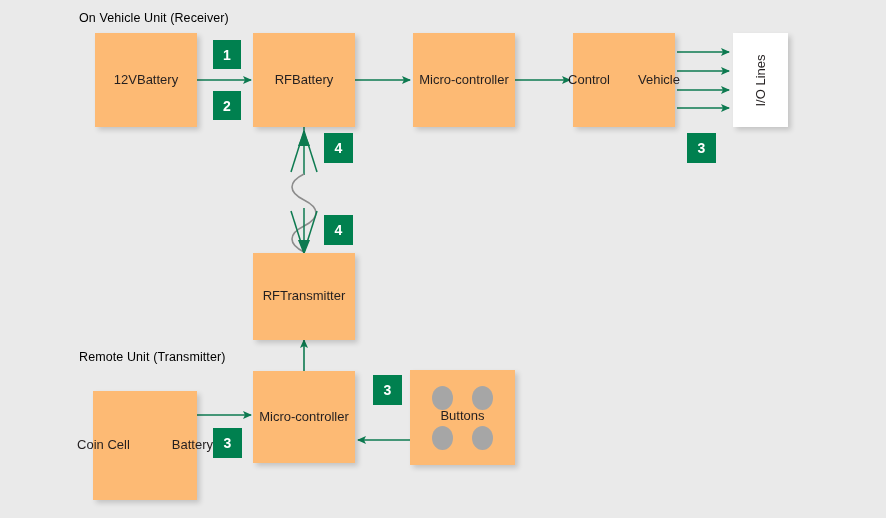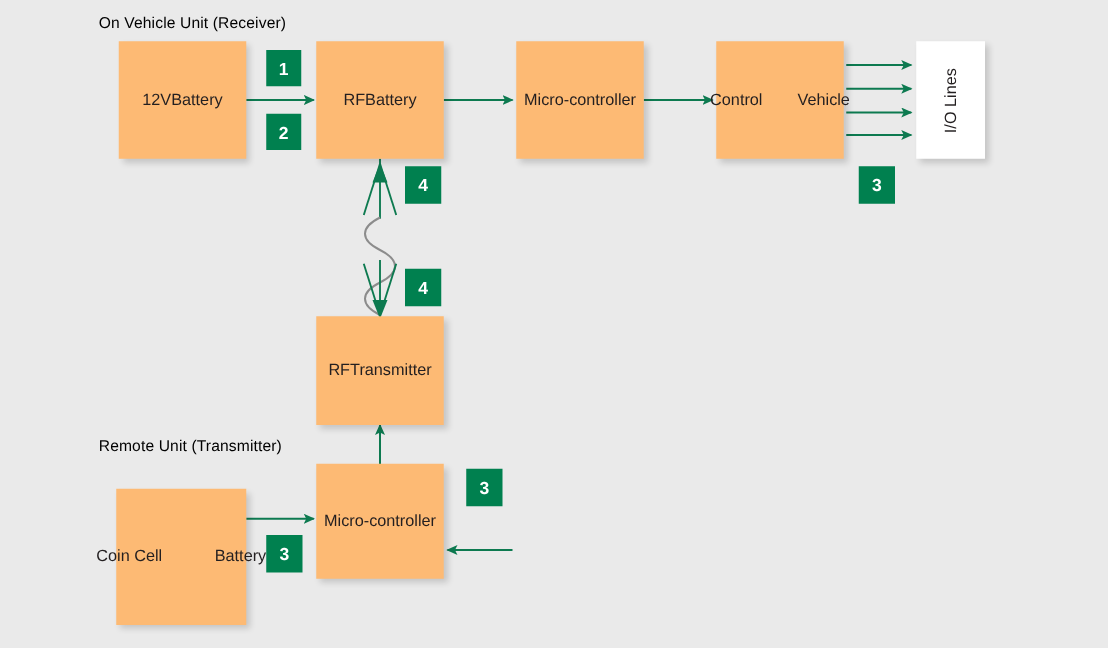--- a/index.html
+++ b/index.html
@@ -185,20 +185,27 @@
   <div class="box" style="left:93px; top:391px; width:104px; height:109px;gap:42px;">
     <div class="box-line">Coin Cell</div>
     <div class="box-line">Battery</div>
   </div>
 
   <div class="box" style="left:253px; top:371px; width:102px; height:92px;">
     <div class="box-line">Micro-</div>
     <div class="box-line">controller</div>
   </div>
 
+  <div class="box" style="left:410px; top:370px; width:105px; height:95px; position:absolute;">
+    <div class="btn-dot" style="left:22px; top:16px;"></div>
+    <div class="btn-dot" style="left:62px; top:16px;"></div>
+    <div class="btn-dot" style="left:22px; top:56px;"></div>
+    <div class="btn-dot" style="left:62px; top:56px;"></div>
+    <div class="buttons-label">Buttons</div>
+  </div>
 
   <div class="badge" style="left:213px; top:40px; width:28px; height:29px;">1</div>
 
   <div class="badge" style="left:213px; top:91px; width:28px; height:29px;">2</div>
 
   <div class="badge" style="left:324px; top:133px; width:29px; height:30px;">4</div>
 
   <div class="badge" style="left:324px; top:215px; width:29px; height:30px;">4</div>
 
   <div class="badge" style="left:687px; top:133px; width:29px; height:30px;">3</div>

